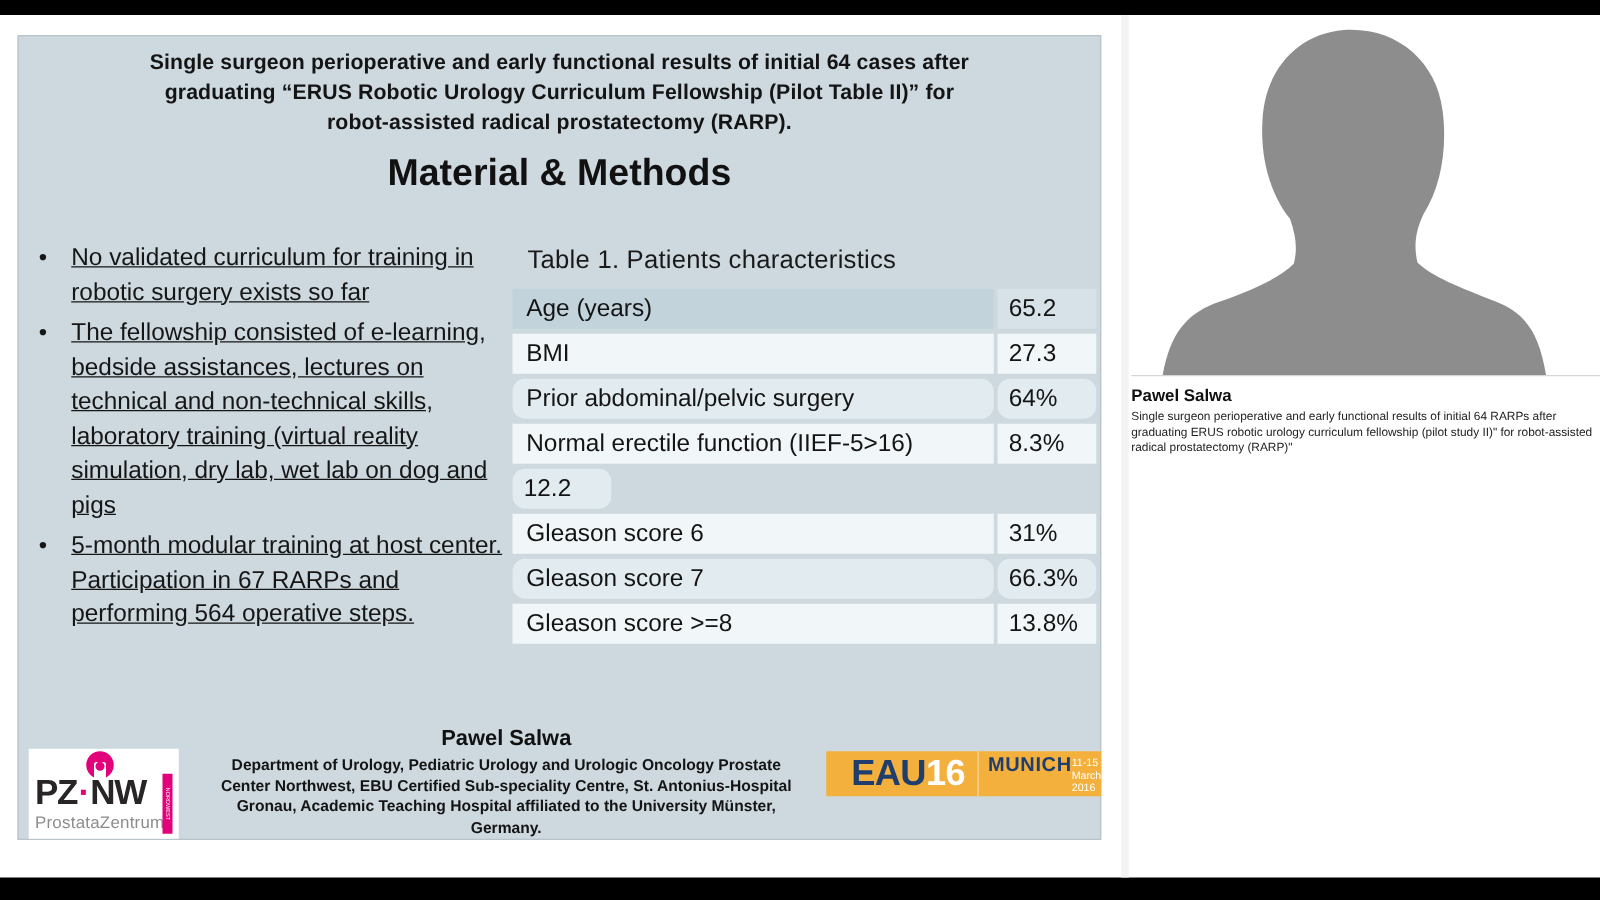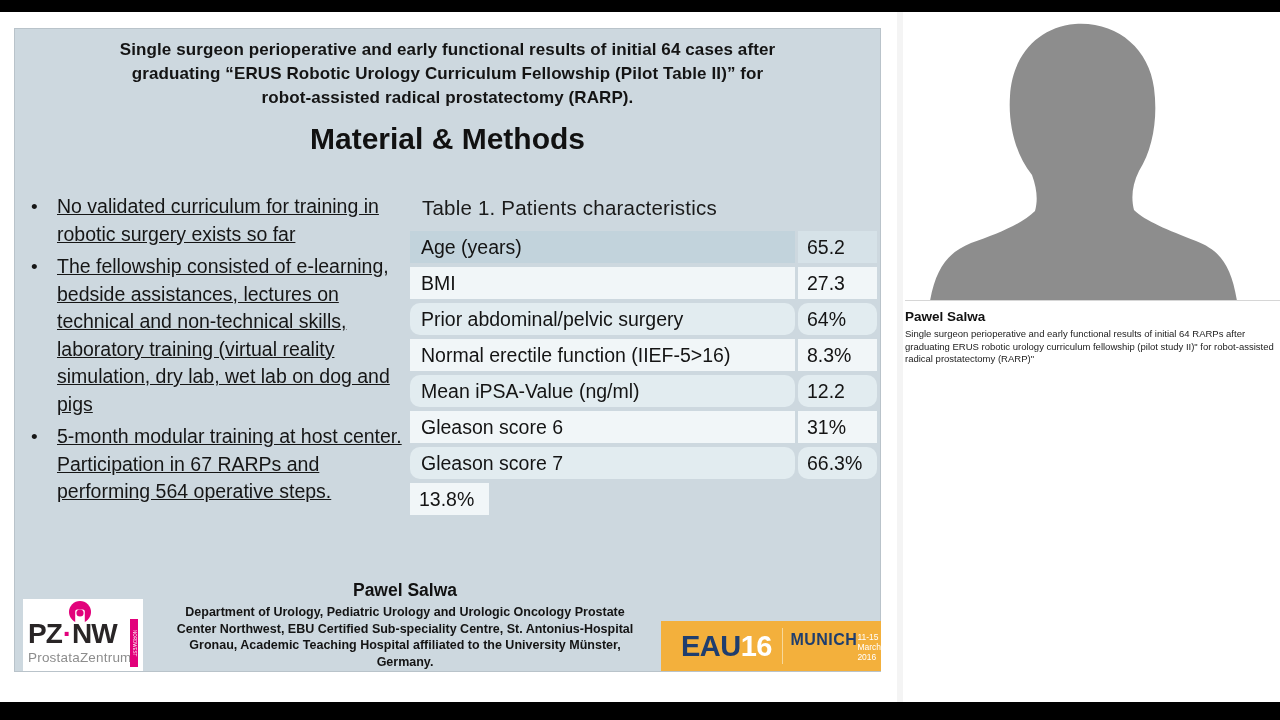--- a/index.html
+++ b/index.html
@@ -83,21 +83,21 @@
     letter-spacing: 0.2px; white-space: nowrap;
   }
   .pz-bar {
     position: absolute; right: 5px; top: 20px; width: 8px; height: 48px;
     background: var(--brand_magenta, #e2017b);
     color: #fff; font-size: 4.5px; writing-mode: vertical-rl; text-align: center;
     line-height: 8px; overflow: hidden;
   }
   
   .eau-logo {
-    position: absolute; left: 646px; top: 592px; width: 220px; height: 50px;
+    position: absolute; left: 646px; top: 572px; width: 220px; height: 36px;
     background: var(--brand_orange, #f3b03c); display: flex; align-items: center;
   }
   .eau-main { font-weight: bold; font-size: 29px; margin-left: 20px; letter-spacing: -0.5px; white-space: nowrap; }
   .eau-main .eau { color: var(--brand_navy, #1f3e6e); }
   .eau-main .y16 { color: #ffffff; }
   .eau-divider { width: 2px; height: 36px; background: #f7d89a; margin: 0 8px 0 10px; }
   .eau-right { display: flex; flex-direction: row; justify-content: center; }
   .eau-city { color: var(--brand_navy, #1f3e6e); font-weight: bold; font-size: 16px; letter-spacing: 0.5px; }
   .eau-dates { color: #ffffff; font-size: 8.5px; margin-top: 1px; }
   
@@ -143,32 +143,32 @@
         </div>
         <div class="trow">
           <div class="tlabel">Prior abdominal/pelvic surgery</div>
           <div class="tvalue">64%</div>
         </div>
         <div class="trow">
           <div class="tlabel">Normal erectile function (IIEF-5&gt;16)</div>
           <div class="tvalue">8.3%</div>
         </div>
         <div class="trow">
-          <div class="tlabel">Mean iPSA-Value (ng/ml)</div>
           <div class="tvalue">12.2</div>
         </div>
         <div class="trow">
           <div class="tlabel">Gleason score 6</div>
           <div class="tvalue">31%</div>
         </div>
         <div class="trow">
           <div class="tlabel">Gleason score 7</div>
           <div class="tvalue">66.3%</div>
         </div>
         <div class="trow">
+          <div class="tlabel">Gleason score &gt;=8</div>
           <div class="tvalue">13.8%</div>
         </div>
       </div>
     </div>
 
     <div class="presenter">Pawel Salwa</div>
     <div class="affiliation">
       <div>Department of Urology, Pediatric Urology and Urologic Oncology  Prostate</div>
       <div>Center Northwest, EBU Certified Sub-speciality Centre, St. Antonius-Hospital</div>
       <div>Gronau, Academic Teaching Hospital affiliated to the University Münster,</div>

